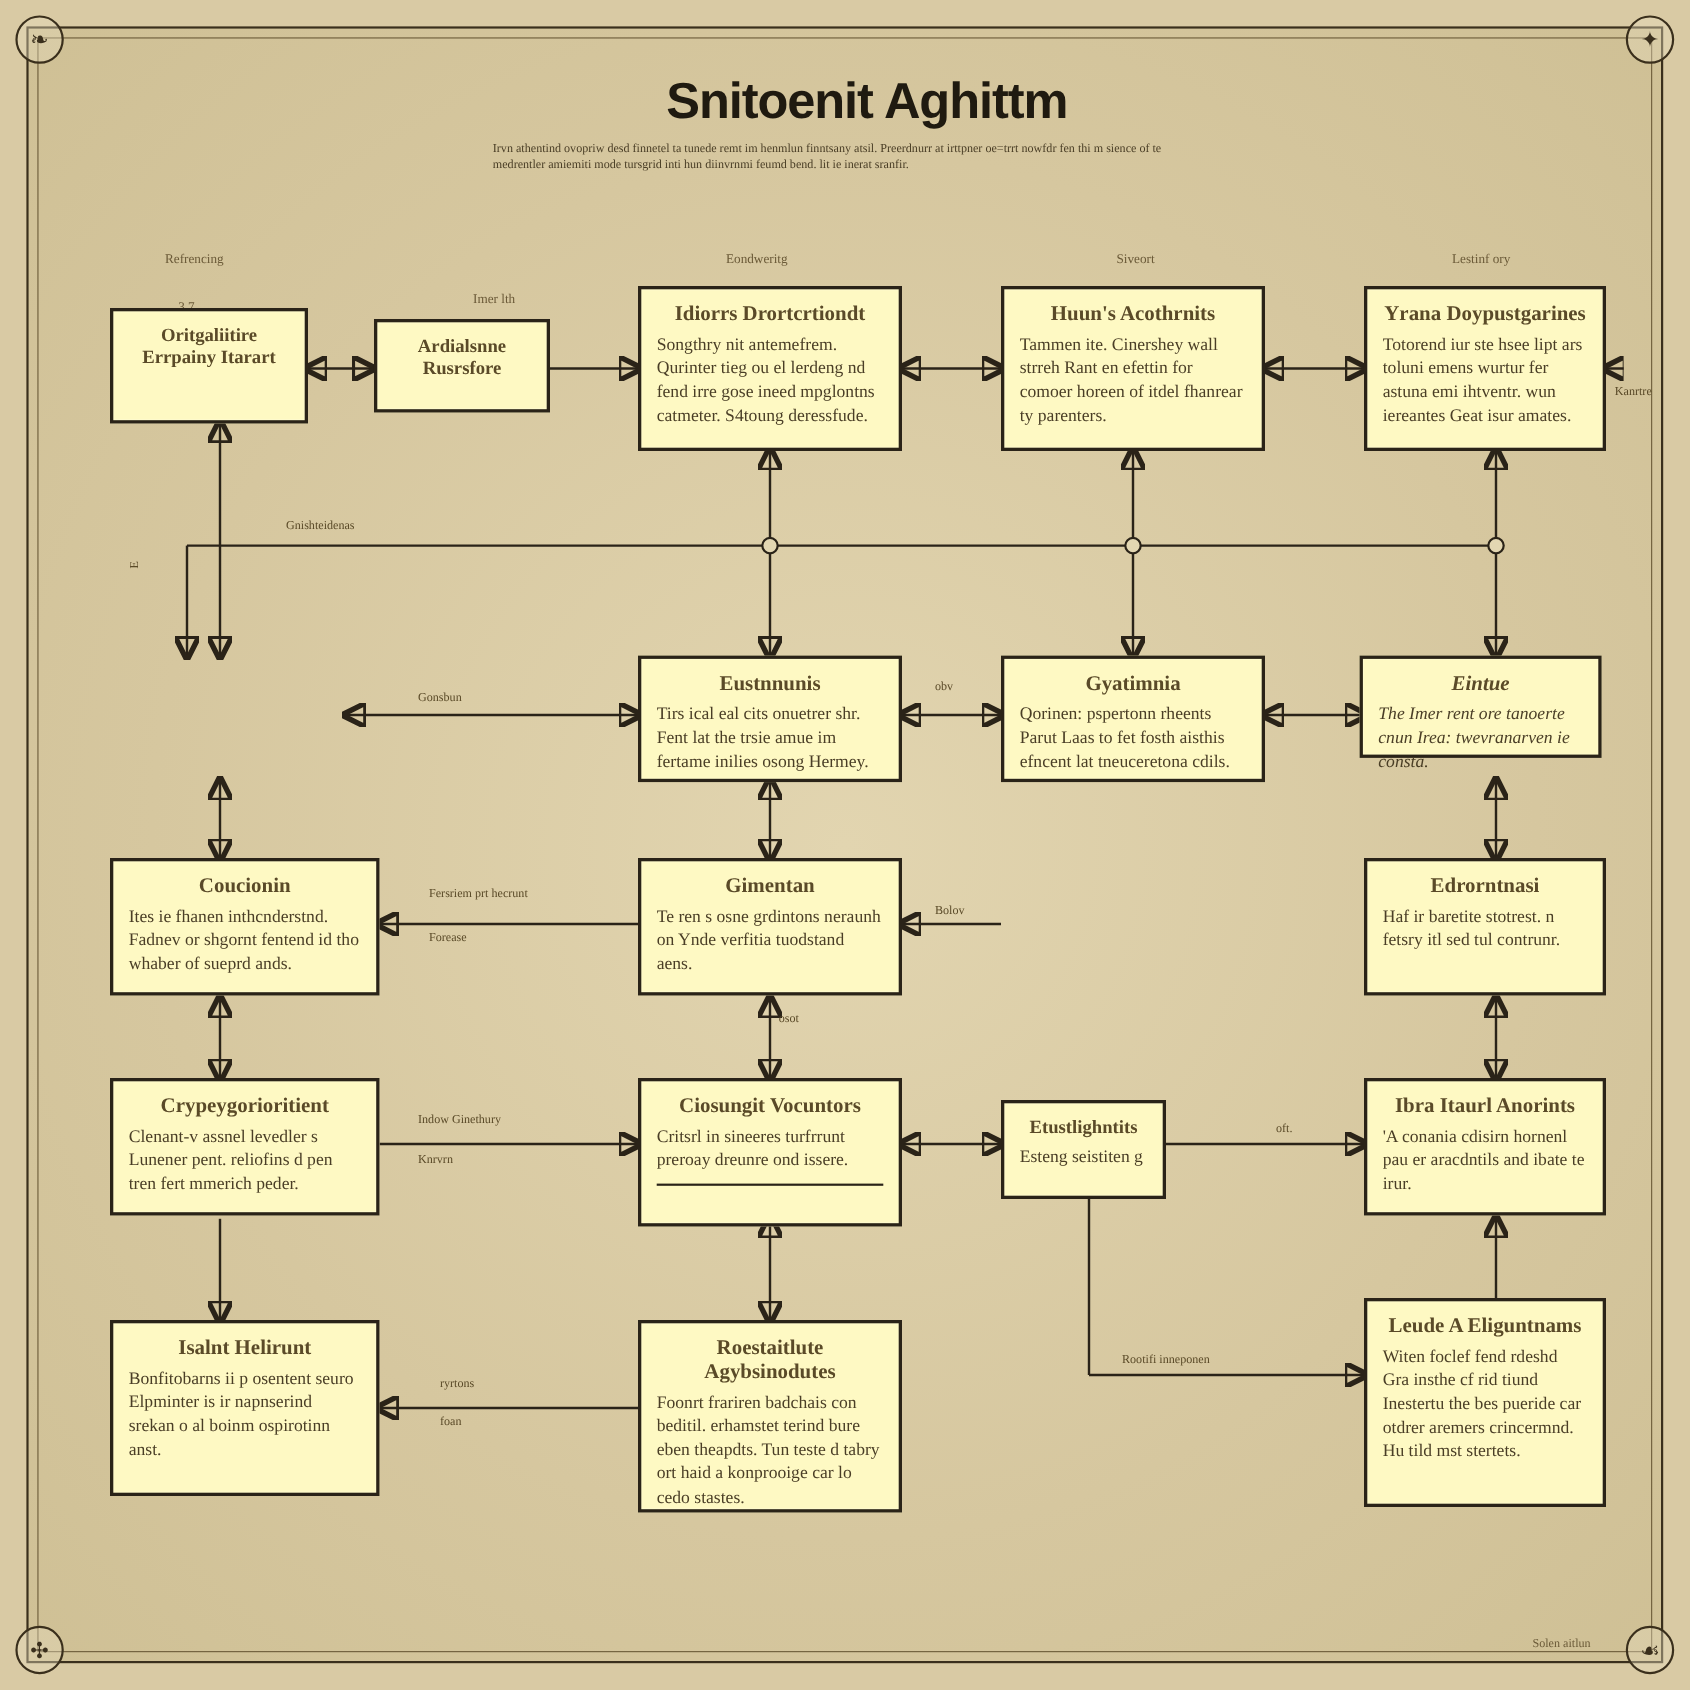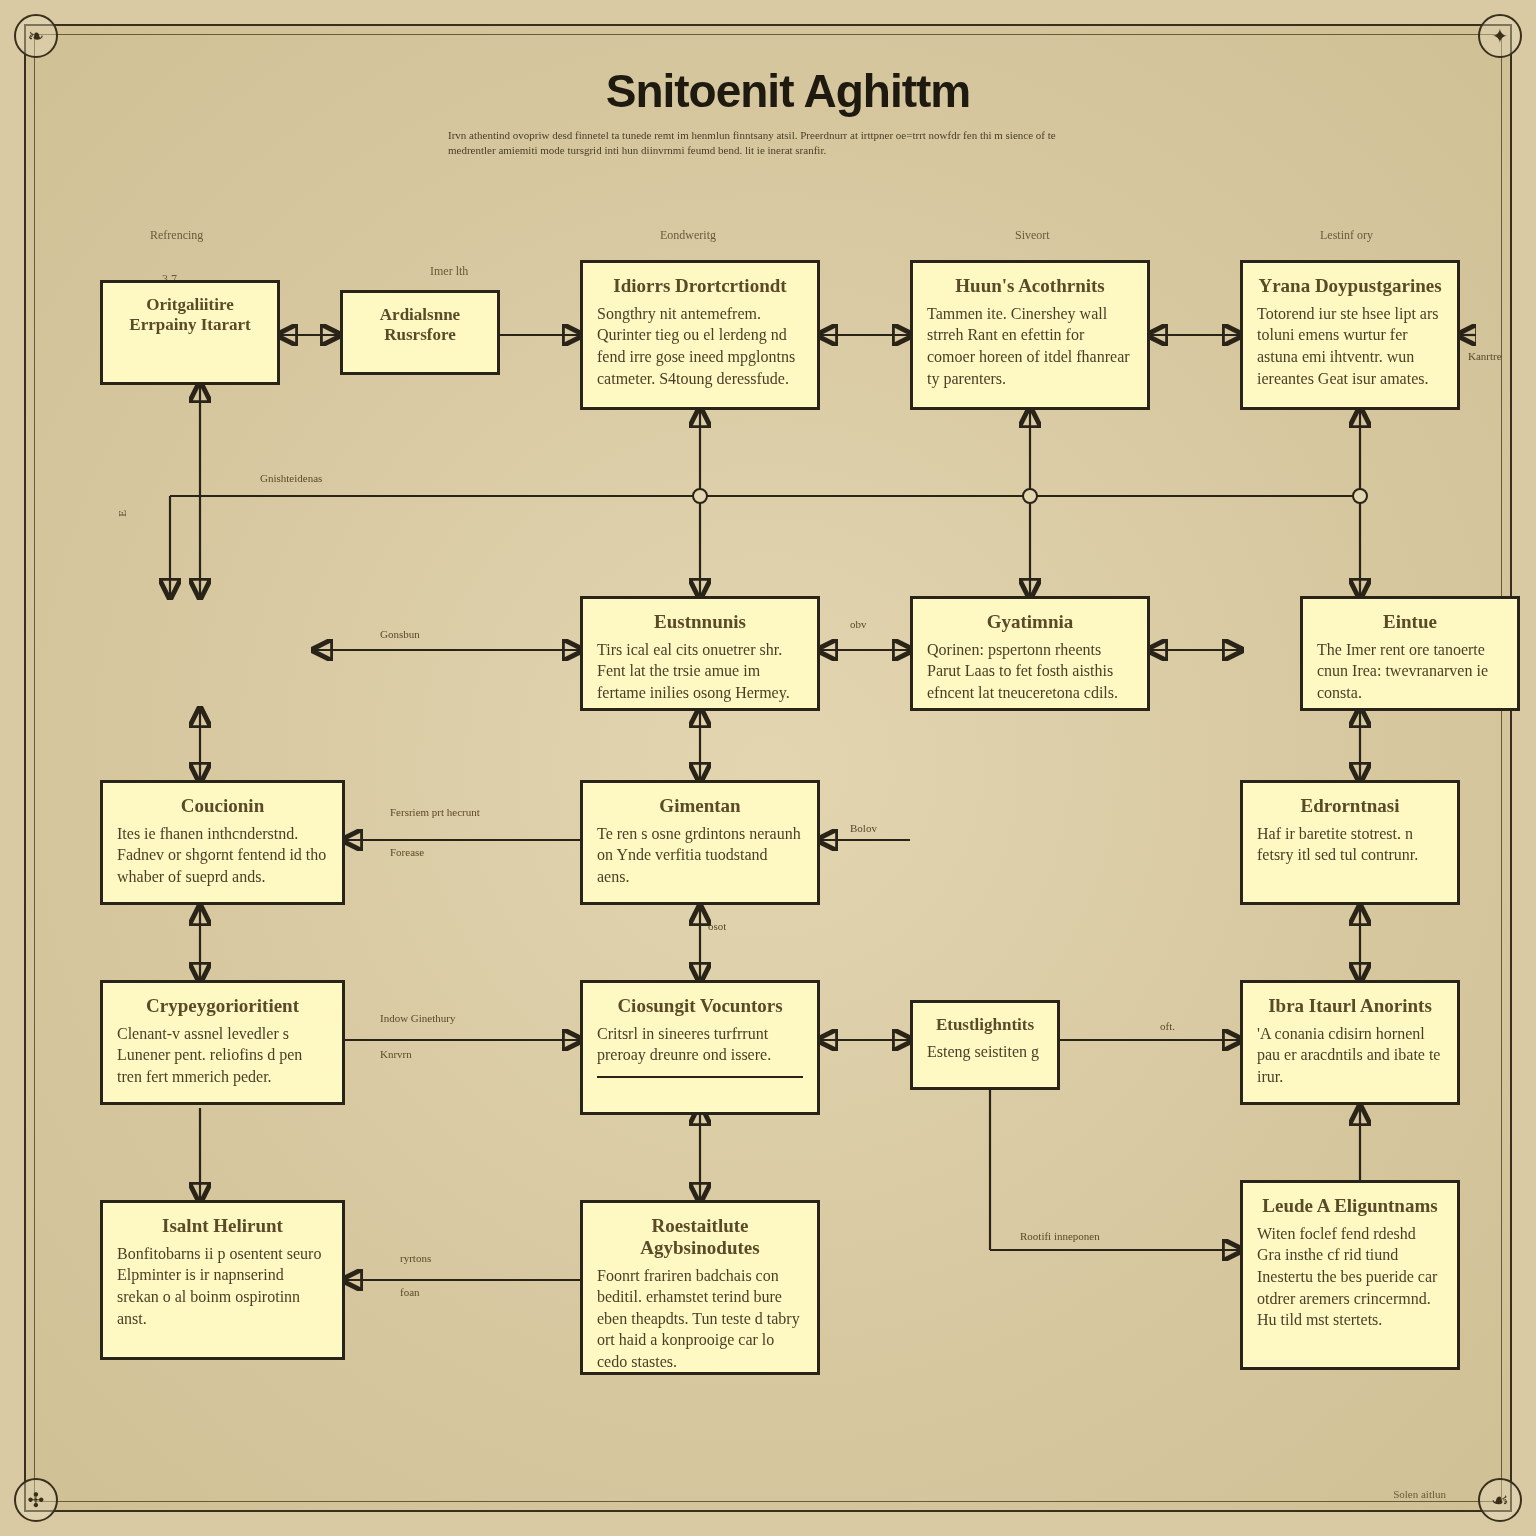--- a/index.html
+++ b/index.html
@@ -253,21 +253,21 @@
   <div class="edge-label vertical" style="left:56px; top:290px;">E</div>
 
   <div class="box" style="left:520px; top:376px; width:240px; height:115px;">
     <div class="hd">Eustnnunis</div>
     <div class="bd">Tirs ical eal cits onuetrer shr. Fent lat the trsie amue im fertame inilies osong Hermey.</div>
   </div>
   <div class="box" style="left:850px; top:376px; width:240px; height:115px;">
     <div class="hd">Gyatimnia</div>
     <div class="bd">Qorinen: pspertonn rheents Parut Laas to fet fosth aisthis efncent lat tneuceretona cdils.</div>
   </div>
-  <div class="box" style="left:1240px; top:376px; width:220px; height:115px;">
+  <div class="box" style="left:1176px; top:376px; width:220px; height:93px;font-style:italic;">
     <div class="hd">Eintue</div>
     <div class="bd">The Imer rent ore tanoerte cnun Irea: twevranarven ie consta.</div>
   </div>
 
   <div class="edge-label" style="left:320px; top:408px;">Gonsbun</div>
   <div class="edge-label" style="left:790px; top:398px;">obv</div>
 
   <div class="box" style="left:40px; top:560px; width:245px; height:125px;">
     <div class="hd">Coucionin</div>
     <div class="bd">Ites ie fhanen inthcnderstnd. Fadnev or shgornt fentend id tho whaber of sueprd ands.</div>

